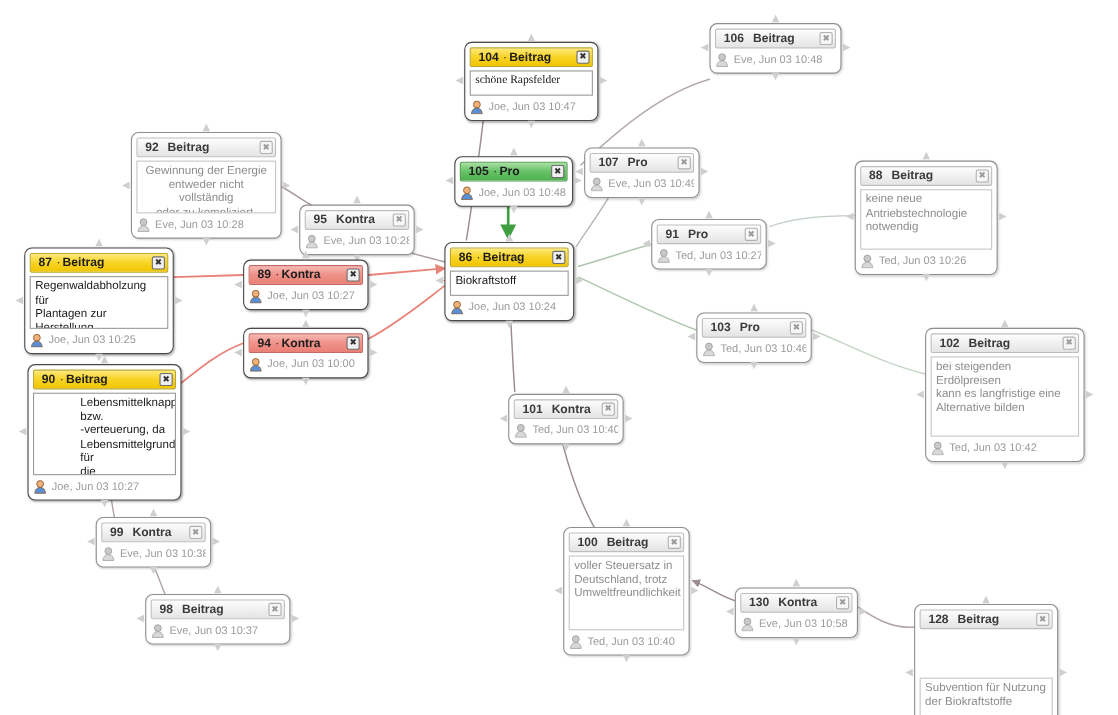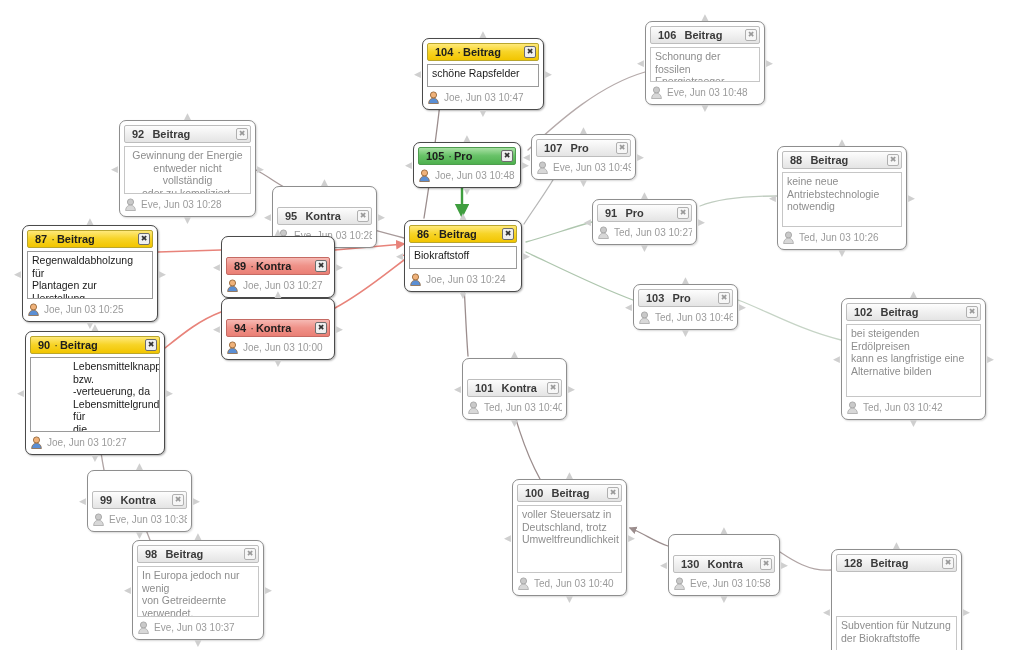--- a/index.html
+++ b/index.html
@@ -61,21 +61,20 @@
     background: linear-gradient(to bottom, #ffe97a 0%, #f7d427 48%, #f2c500 100%);
     color: #1d1d1d;
   }
   .node.kind-pro .titlebar {
     border-color: #4f9c4f;
     background: linear-gradient(to bottom, #a9e0a4 0%, #68c268 48%, #4eb14e 100%);
   }
   .node.kind-kontra .titlebar {
     border-color: #c56a63;
     background: linear-gradient(to bottom, #f6b9b3 0%, #ef9289 48%, #ea7f75 100%);
-    margin-top: 16px;
   }
   .node.faded .titlebar {
     background: linear-gradient(to bottom, #fdfdfd 0%, #f0f0f0 52%, #e4e4e4 100%);
     border-color: #bdbdbd;
     color: #3a3a3a;
   }
   .title-num { margin-right: 2px; }
   .title-sep { margin: 0 2px; font-weight: normal; }
   .title-kind { }
 
@@ -184,39 +183,37 @@
       <path d="M 633 300 C 600 288 560 268 526 252" fill="none" stroke="#aec6ae" stroke-width="1.3" stroke-linecap="round"></path>
       <path d="M 468 356 C 466 330 465 300 464 286" fill="none" stroke="#9b8d8d" stroke-width="1.3" stroke-linecap="round" marker-end="url(#arw14)"></path>
       <path d="M 540 479 C 524 450 512 410 508 386" fill="none" stroke="#9b8d8d" stroke-width="1.3" stroke-linecap="round"></path>
       <path d="M 668 546 C 655 542 645 534 630 528" fill="none" stroke="#9b8d8d" stroke-width="1.3" stroke-linecap="round" marker-end="url(#arw14)"></path>
       <path d="M 831 570 C 810 572 792 560 780 552" fill="none" stroke="#b0a4a4" stroke-width="1.3" stroke-linecap="round"></path>
       <path d="M 150 540 C 142 520 135 500 128 494" fill="none" stroke="#b0a4a4" stroke-width="1.3" stroke-linecap="round"></path>
       <path d="M 104 470 C 100 450 98 430 96 414" fill="none" stroke="#b0a4a4" stroke-width="1.3" stroke-linecap="round"></path>
     </svg>
 <div class="node kind-beitrag" style="left: 422px; top: 38px; width: 122px;">
       <div class="titlebar"><span class="title-num">104</span><span class="title-sep">·</span><span class="title-kind">Beitrag</span><div class="close-btn">✖</div></div>
-      <div class="body" style="height: 16px;">schöne Rapsfelder</div>
+      <div class="body" style="height: 16px; font-family: Liberation Serif, serif;">schöne Rapsfelder</div>
       <div class="footer">
         <span class="avatar">
           <svg width="13" height="13" viewBox="0 0 13 13">
             <ellipse cx="6.5" cy="4" rx="3.1" ry="3.1" fill="#f0b27a" stroke="#8a5a2b" stroke-width="0.8"></ellipse>
             <path d="M1.6 12.5 C1.9 8.6 4.2 7.2 6.5 7.2 C8.8 7.2 11.1 8.6 11.4 12.5 Z" fill="#5b8fd4" stroke="#8a5a2b" stroke-width="0.7"></path>
           </svg>
         </span>
         <span>Joe, Jun 03 10:47</span>
       </div>
       <span class="handle h-n">▲</span>
       <span class="handle h-s">▼</span>
       <span class="handle h-w">◀</span>
       <span class="handle h-e">▶</span>
     </div>
     <div class="node kind-beitrag faded" style="left: 645px; top: 21px; width: 120px;">
       <div class="titlebar"><span class="title-num">106</span>&nbsp;&nbsp;<span class="title-kind">Beitrag</span><div class="close-btn">✖</div></div>
-      <div class="body" style="height: 28px;">Schonung der fossilen
-Energietraeger.</div>
       <div class="footer">
         <span class="avatar">
           <svg width="13" height="13" viewBox="0 0 13 13">
             <ellipse cx="6.5" cy="4" rx="3.1" ry="3.1" fill="#c9c9c9" stroke="#9e9e9e" stroke-width="0.8"></ellipse>
             <path d="M1.6 12.5 C1.9 8.6 4.2 7.2 6.5 7.2 C8.8 7.2 11.1 8.6 11.4 12.5 Z" fill="#d8d8d8" stroke="#9e9e9e" stroke-width="0.7"></path>
           </svg>
         </span>
         <span>Eve, Jun 03 10:48</span>
       </div>
       <span class="handle h-n">▲</span>
@@ -530,23 +527,20 @@
         </span>
         <span>Eve, Jun 03 10:57</span>
       </div>
       <span class="handle h-n">▲</span>
       <span class="handle h-s">▼</span>
       <span class="handle h-w">◀</span>
       <span class="handle h-e">▶</span>
     </div>
     <div class="node kind-beitrag faded" style="left: 132px; top: 540px; width: 132px;">
       <div class="titlebar"><span class="title-num">98</span>&nbsp;&nbsp;<span class="title-kind">Beitrag</span><div class="close-btn">✖</div></div>
-      <div class="body" style="height: 44px;">In Europa jedoch nur wenig
-von Getreideernte
-verwendet.</div>
       <div class="footer">
         <span class="avatar">
           <svg width="13" height="13" viewBox="0 0 13 13">
             <ellipse cx="6.5" cy="4" rx="3.1" ry="3.1" fill="#c9c9c9" stroke="#9e9e9e" stroke-width="0.8"></ellipse>
             <path d="M1.6 12.5 C1.9 8.6 4.2 7.2 6.5 7.2 C8.8 7.2 11.1 8.6 11.4 12.5 Z" fill="#d8d8d8" stroke="#9e9e9e" stroke-width="0.7"></path>
           </svg>
         </span>
         <span>Eve, Jun 03 10:37</span>
       </div>
       <span class="handle h-n">▲</span>

